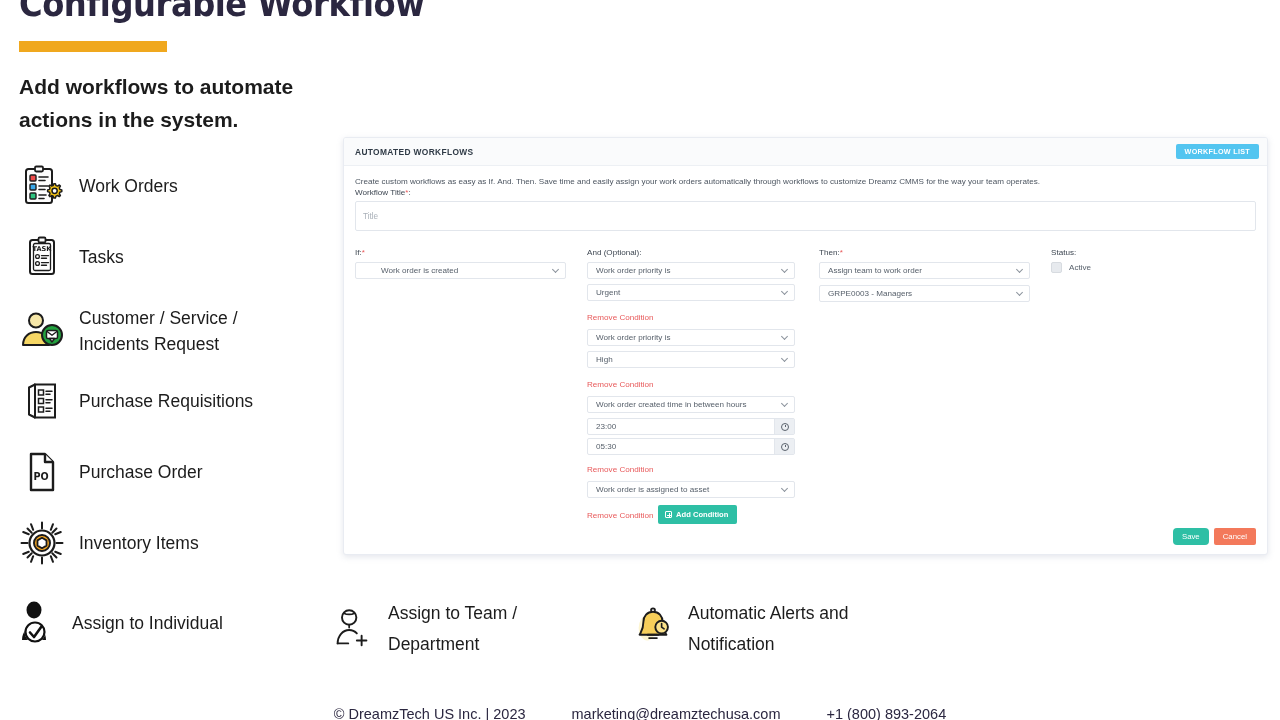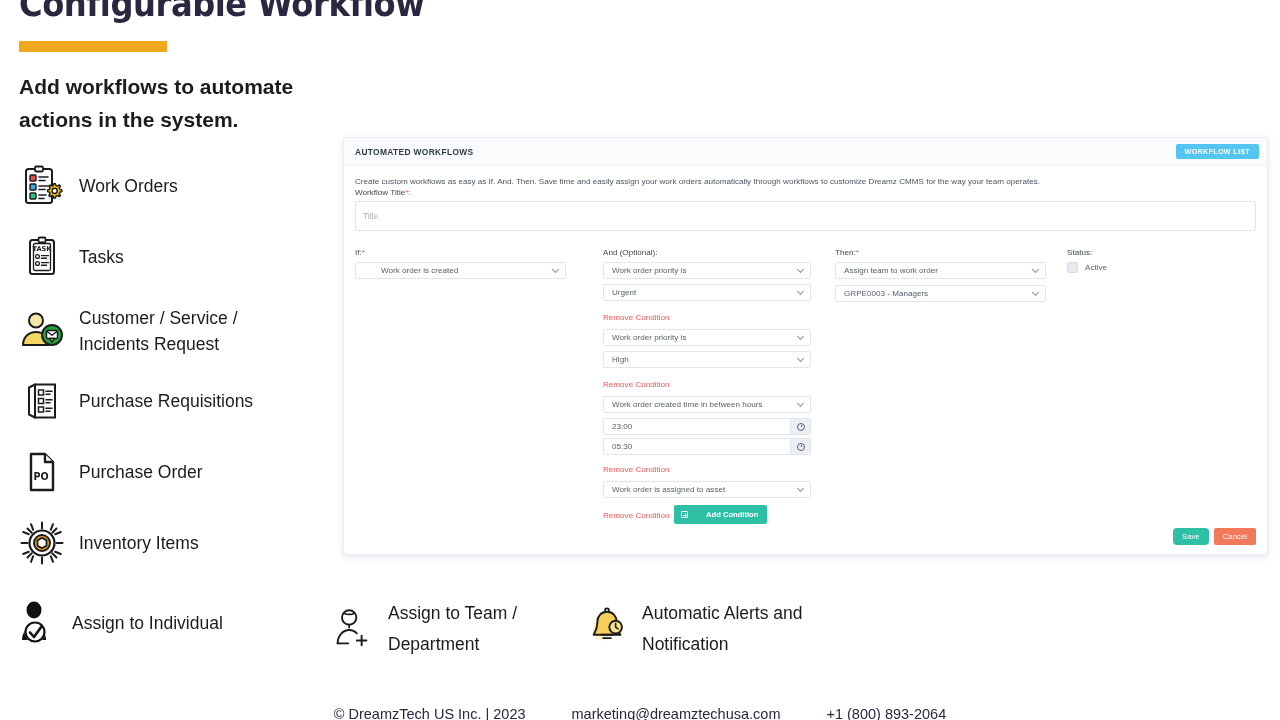--- a/index.html
+++ b/index.html
@@ -79,21 +79,21 @@
   .req { color: #e8595a; }
   .title-input {
     width: 100%; height: 30px; border: 1px solid #e2e6ec; border-radius: 2px;
     font-size: 8.2px; color: #3d4651; padding: 0 7px;
     font-family: "Liberation Sans", sans-serif; background: #fff; outline: none;
   }
   .title-input::placeholder { color: #a9b0b8; }
 
   .cols { display: flex; margin-top: 17px; }
   .col-if   { width: 232px; }
-  .col-and  { width: 232px; margin-left: 16px; }
+  .col-and  { width: 232px; margin-left: 0px; }
   .col-then { width: 232px; }
   .col-status { width: 150px; }
   .col-head { font-size: 8.1px; color: #3d4651; margin-bottom: 5px; }
 
   .sel {
     position: relative; width: 100%; height: 17px;
     border: 1px solid #e2e6ec; border-radius: 2px; background: #ffffff;
     display: flex; align-items: center; margin-bottom: 5px;
   }
   .sel-text { font-size: 8.1px; color: #57606b; padding-left: 8px; }
@@ -128,21 +128,21 @@
     width: 1px; height: 2.6px; background: #5b636d;
   }
   .remove-cond {
     font-size: 8.1px; color: #e8595a; margin: 1px 0 7px 0;
     cursor: pointer; display: inline-block;
   }
   .add-cond {
     margin-top: 2px; background: #2ebfa5; color: #fff; border: none;
     border-radius: 2px; font-size: 7.6px; font-weight: 600;
     padding: 5px 9px 5px 7px; cursor: pointer;
-    display: inline-flex; align-items: center; gap: 18px;
+    display: inline-flex; align-items: center; gap: 4px;
     font-family: "Liberation Sans", sans-serif;
   }
   .add-cond .plus-sq {
     width: 7px; height: 7px; border: 1px solid #fff; border-radius: 1px;
     position: relative; flex: none;
   }
   .add-cond .plus-sq::before, .add-cond .plus-sq::after {
     content: ""; position: absolute; background: #fff;
   }
   .add-cond .plus-sq::before { left: 1px; top: 2.5px; width: 5px; height: 1px; }
@@ -301,21 +301,21 @@
         <path d="M14.5 7.5c3 1.8 8 1.8 11 0" fill="none" stroke="#1c1c1c" stroke-width="1.8" stroke-linecap="round"></path>
         <path d="M20 19.5v3" stroke="#1c1c1c" stroke-width="1.8" stroke-linecap="round"></path>
         <path d="M8 39c0-8 5.4-14 12-14 3.2 0 6 1.4 8 3.6" fill="none" stroke="#1c1c1c" stroke-width="2" stroke-linecap="round"></path>
         <path d="M8 39h11" stroke="#1c1c1c" stroke-width="2" stroke-linecap="round"></path>
         <path d="M28 36h10M33 31v10" stroke="#1c1c1c" stroke-width="2" stroke-linecap="round"></path>
       </svg>
     </span>
     <span class="flabel">Assign to Team / Department</span>
   </div>
 
-  <div class="bottom-feature" style="left:584px; top:598px;">
+  <div class="bottom-feature" style="left:630px; top:598px;">
     <span class="icon-box">
       <svg width="48" height="50" viewBox="0 0 48 50">
         <ellipse cx="18" cy="24" rx="9" ry="13" fill="#fdf5d0"></ellipse>
         <path d="M24 7c-6 0-10 4.6-10 10.5 0 8-2.5 10.5-4 13.5h28c-1.5-3-4-5.5-4-13.5C34 11.6 30 7 24 7z" fill="#f7cf5a" stroke="#1c1c1c" stroke-width="2" stroke-linejoin="round"></path>
         <path d="M22 5.5a2 2 0 0 1 4 0" fill="none" stroke="#1c1c1c" stroke-width="2" stroke-linecap="round"></path>
         <path d="M18.5 31h11" stroke="#1c1c1c" stroke-width="2" stroke-linecap="round"></path>
         <path d="M20 34.5h8" stroke="#1c1c1c" stroke-width="2" stroke-linecap="round"></path>
         <circle cx="33" cy="23" r="6.6" fill="#fbe28a" stroke="#1c1c1c" stroke-width="2"></circle>
         <path d="M33 19.3V23l2.6 1.8" fill="none" stroke="#1c1c1c" stroke-width="1.7" stroke-linecap="round"></path>
       </svg>

